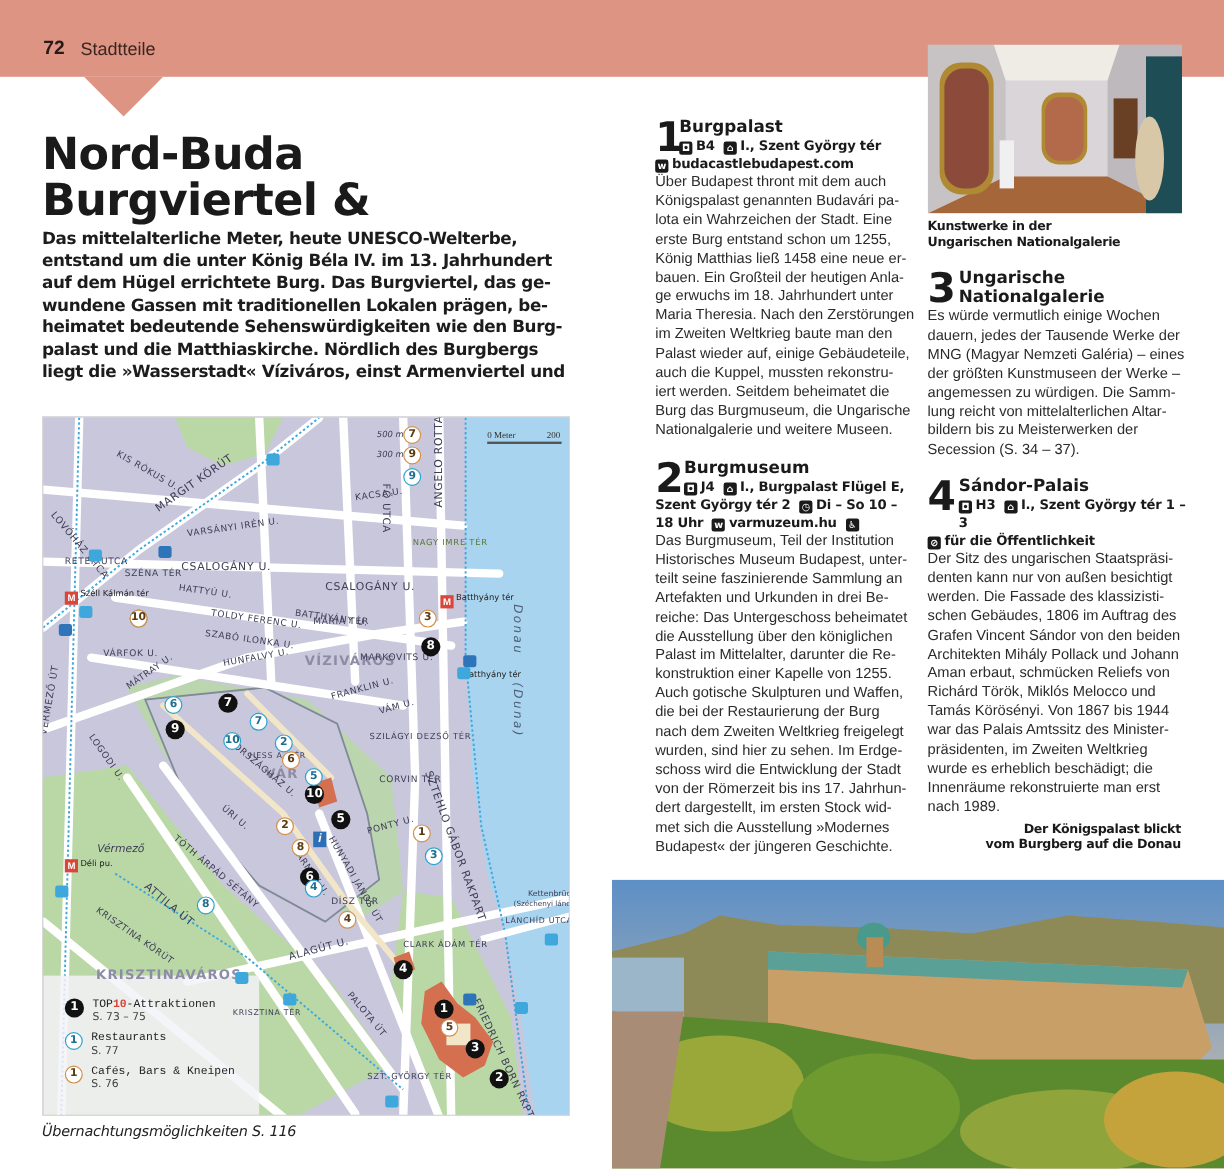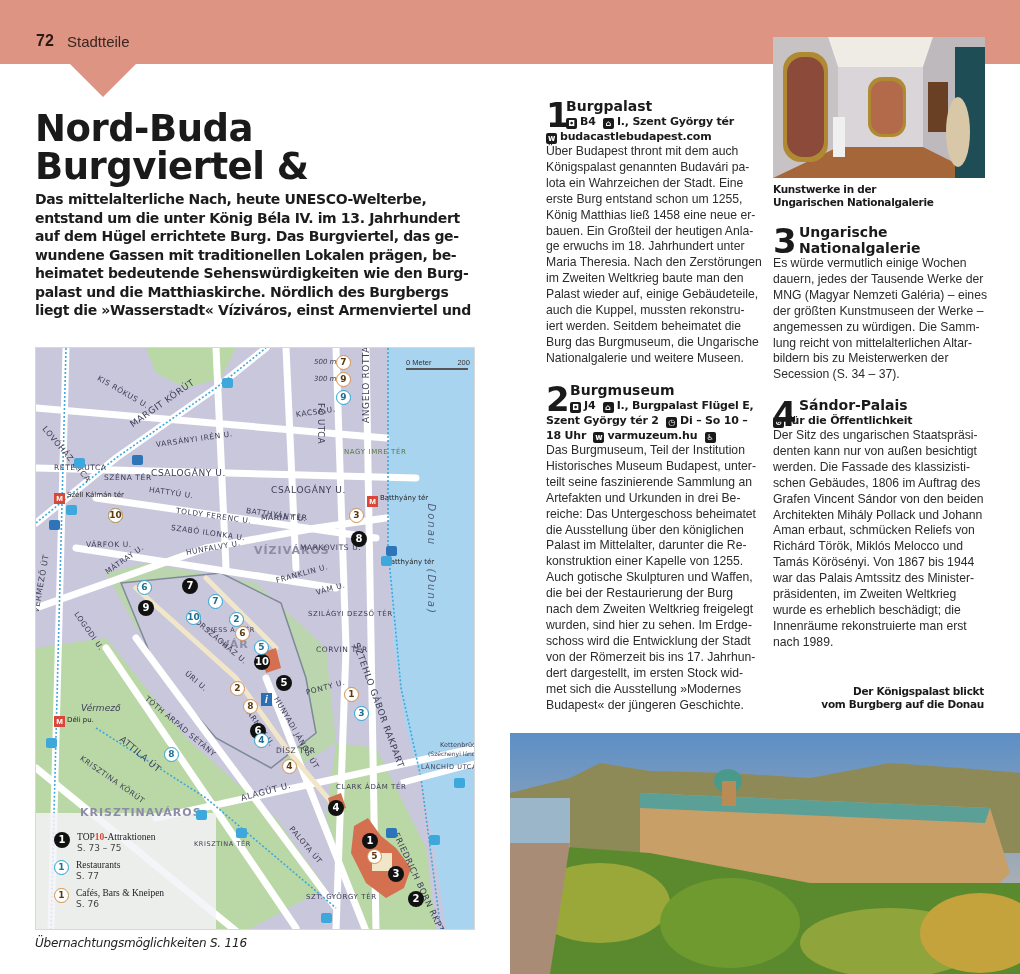--- a/index.html
+++ b/index.html
@@ -25,27 +25,27 @@
   .map-label.water { font-style: italic; color: #50607a; font-size: 10px; letter-spacing: 2px; }
   .pin { position: absolute; width: 15px; height: 15px; border-radius: 50%; font-size: 9px; font-weight: bold; line-height: 15px; text-align: center; font-family: "DejaVu Sans", sans-serif; }
   .pin.top { background: #111; color: #fff; width: 16px; height: 16px; line-height: 16px; font-size: 10px; }
   .pin.rest { background: #fff; color: #1f6f8f; border: 1.5px solid #2aa3cf; line-height: 12px; }
   .pin.cafe { background: #fff; color: #5b3a10; border: 1.5px solid #d4904a; line-height: 12px; }
   .metro { position: absolute; width: 11px; height: 11px; background: #d9473a; color: #fff; font-size: 8px; font-weight: bold; line-height: 11px; text-align: center; }
   .tram { position: absolute; width: 11px; height: 10px; background: #3ea8dd; border-radius: 2px; }
   .bus { position: absolute; width: 11px; height: 10px; background: #2e74b8; border-radius: 2px; }
   .info { position: absolute; width: 11px; height: 13px; background: #2c6fb5; color: #fff; font-size: 10px; font-weight: bold; font-style: italic; line-height: 13px; text-align: center; }
 
-  .scale { position: absolute; left: 370px; top: 10px; font-size: 7.5px; color: #333; }
+  .scale { position: absolute; left: 370px; top: 10px; font-size: 7.5px; color: #333; font-family: Liberation Serif, serif; }
   .scale-bar { position: absolute; left: 370px; top: 20px; width: 62px; height: 2px; background: #555; }
 
   .legend { position: absolute; left: 18px; top: 483px; width: 150px; }
   .legend-row { display: flex; align-items: flex-start; margin-bottom: 5px; }
   .legend-row .pin { position: relative; flex: none; margin-right: 7px; margin-top: 1px; }
-  .legend-text { font-size: 9.5px; color: #222; line-height: 12px; font-family: Liberation Serif, serif; }
+  .legend-text { font-size: 9.5px; color: #222; line-height: 12px; font-family: Liberation Mono, monospace; }
   .legend-ref { font-size: 9px; color: #444; line-height: 11px; font-family: "DejaVu Sans", sans-serif; }
 
   .footer-note { position: absolute; left: 35px; top: 936px; font-size: 12px; font-style: italic; color: #222; font-family: "DejaVu Sans", sans-serif; letter-spacing: -0.2px; }
 
   
   .entry { position: absolute; }
   .entry-num { position: absolute; left: 0; top: 0; font-size: 34px; font-weight: bold; line-height: 34px; color: #1a1a1a; font-family: "DejaVu Sans", sans-serif; }
   .entry-title { font-size: 14px; font-weight: bold; color: #1a1a1a; line-height: 16px; font-family: "DejaVu Sans", sans-serif; }
   .entry-meta { font-size: 11px; font-weight: bold; color: #1a1a1a; line-height: 15px; font-family: "DejaVu Sans", sans-serif; letter-spacing: -0.2px; }
   .ico { display: inline-block; width: 11px; height: 11px; background: #1a1a1a; color: #fff; border-radius: 2px; font-size: 8px; line-height: 11px; text-align: center; vertical-align: -1px; margin-right: 3px; font-weight: bold; }
@@ -63,21 +63,21 @@
 <div class="header-arrow"></div>
 <div class="page-num">72</div>
 <div class="section-name">Stadtteile</div>
 
 <div class="title">
   <div>Nord-Buda</div>
   <div>Burgviertel &amp;</div>
 </div>
 
 <div class="intro">
-  <span>Das mittelalterliche Nach, heute UNESCO-Welterbe,</span>
+  <span>Das mittelalterliche Meter, heute UNESCO-Welterbe,</span>
   <span>entstand um die unter König Béla IV. im 13. Jahrhundert</span>
   <span>auf dem Hügel errichtete Burg. Das Burgviertel, das ge-</span>
   <span>wundene Gassen mit traditionellen Lokalen prägen, be-</span>
   <span>heimatet bedeutende Sehenswürdigkeiten wie den Burg-</span>
   <span>palast und die Matthiaskirche. Nördlich des Burgbergs</span>
   <span>liegt die »Wasserstadt« Víziváros, einst Armenviertel und</span>
 </div>
 
 <div class="map">
   <svg width="440" height="583" viewBox="0 0 440 583">
@@ -383,20 +383,24 @@
       <span>lung reicht von mittelalterlichen Altar-</span>
     <span>bildern bis zu Meisterwerken der</span>
       <span>Secession (S. 34 – 37).</span>
   </div>
 </div>
 
 <div class="entry" style="left:773px;top:397px;width:215px;">
   <div class="entry-num">4</div>
   <div style="margin-left:26px;">
     <div class="entry-title">Sándor-Palais</div>
+    <div class="entry-meta">
+      <span class="ico">◘</span><span>H3</span>
+      &nbsp;<span class="ico">⌂</span><span>I., Szent György tér 1 – 3</span>
+    </div>
   </div>
   <div class="entry-meta">
     <span class="ico">⊘</span><span>für die Öffentlichkeit</span>
   </div>
   <div class="entry-body">
     <span>Der Sitz des ungarischen Staatspräsi-</span>
       <span>denten kann nur von außen besichtigt</span>
       <span>werden. Die Fassade des klassizisti-</span>
     <span>schen Gebäudes, 1806 im Auftrag des</span>
       <span>Grafen Vincent Sándor von den beiden</span>

